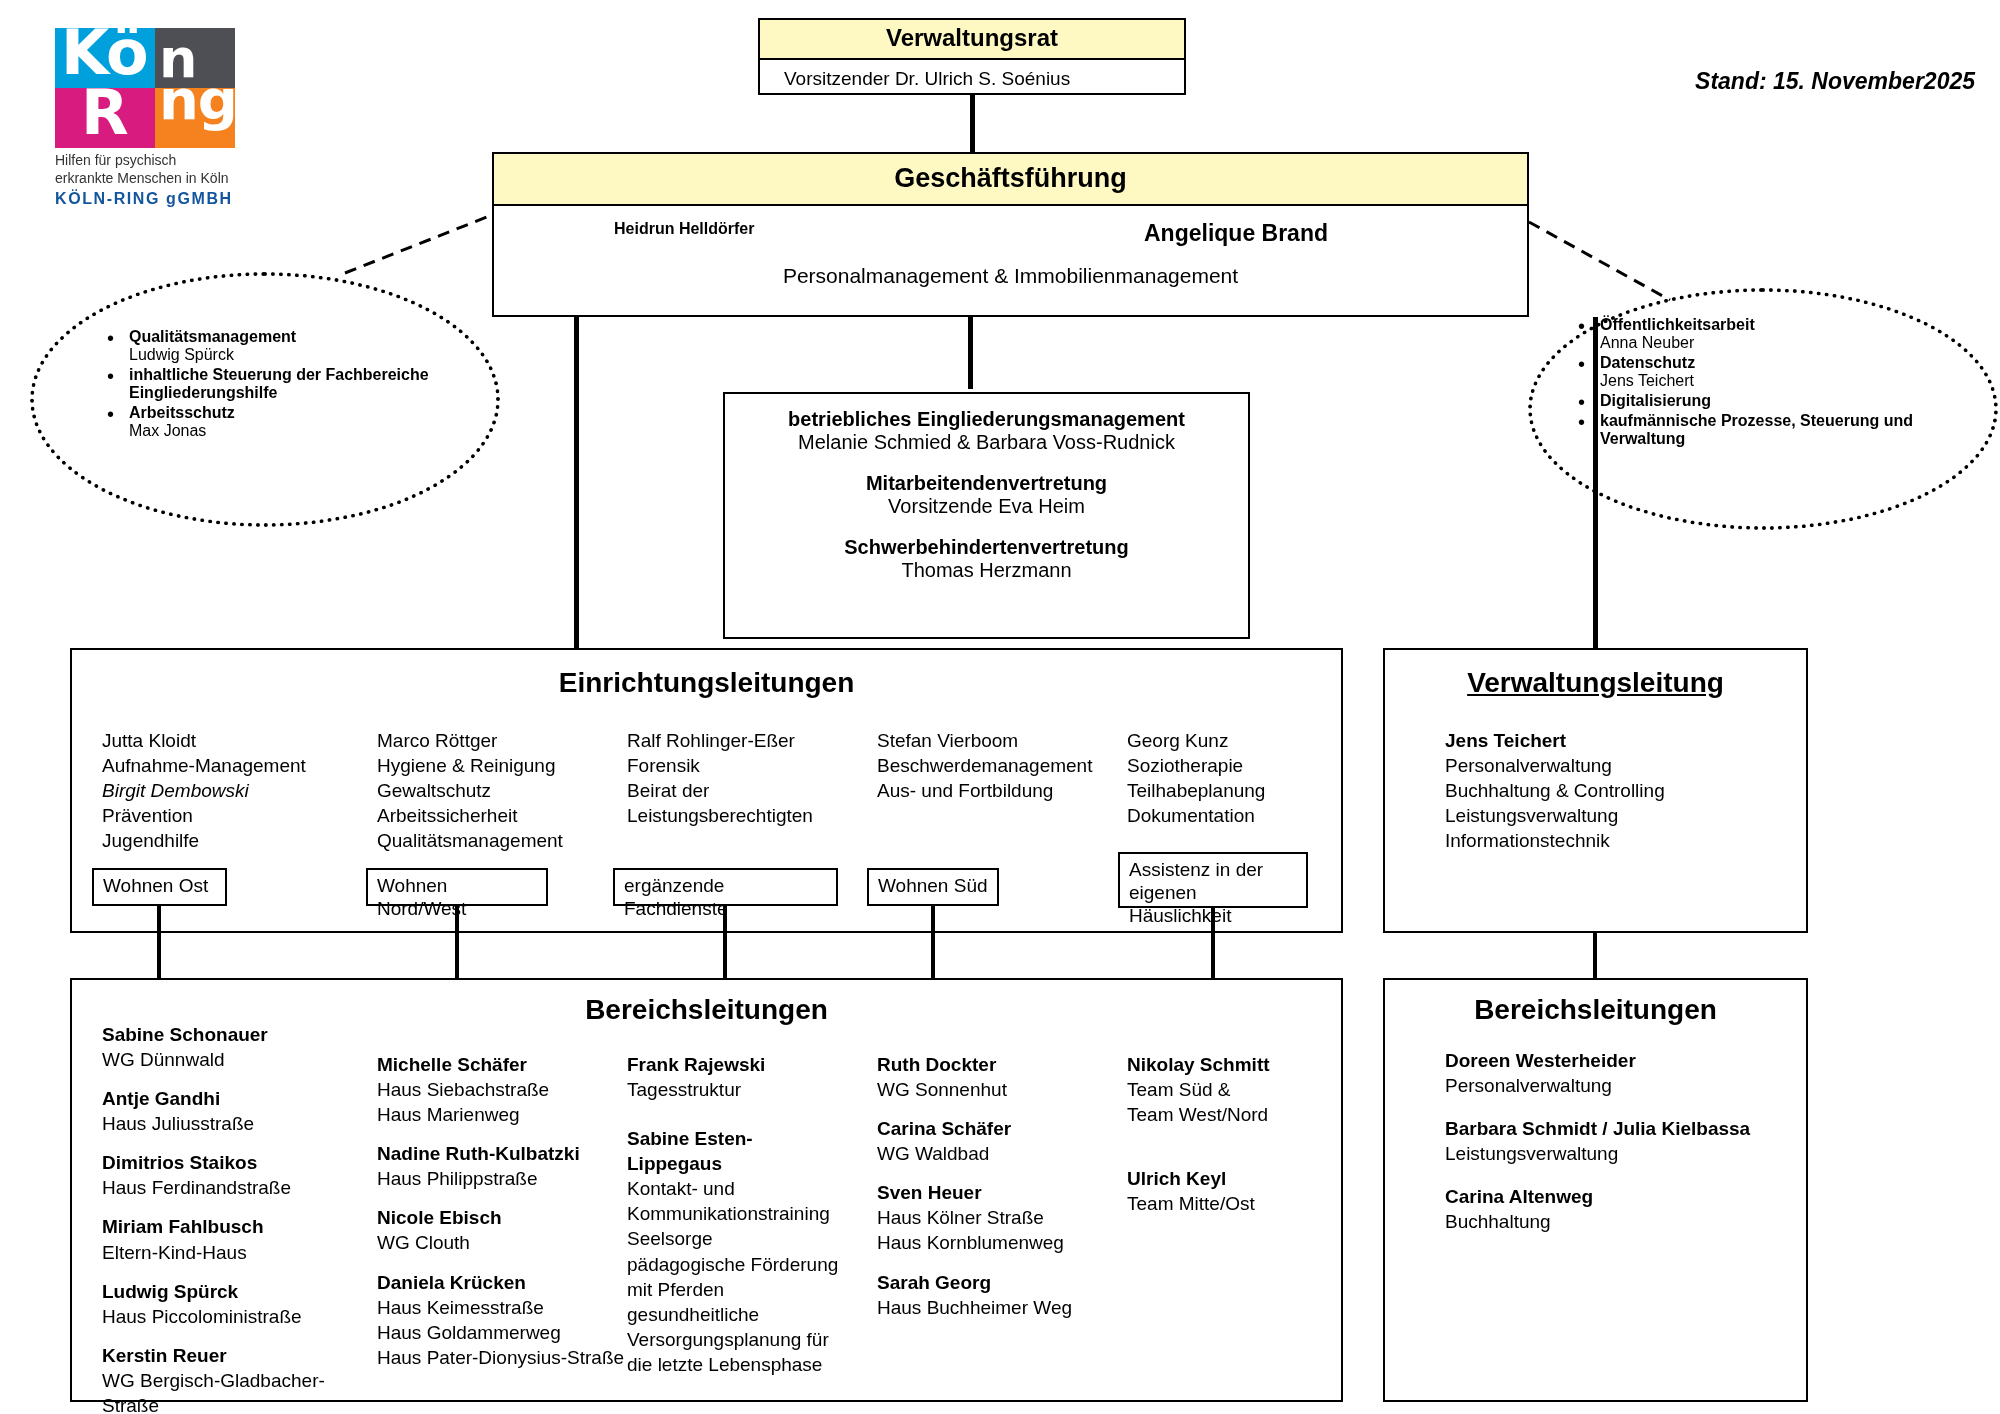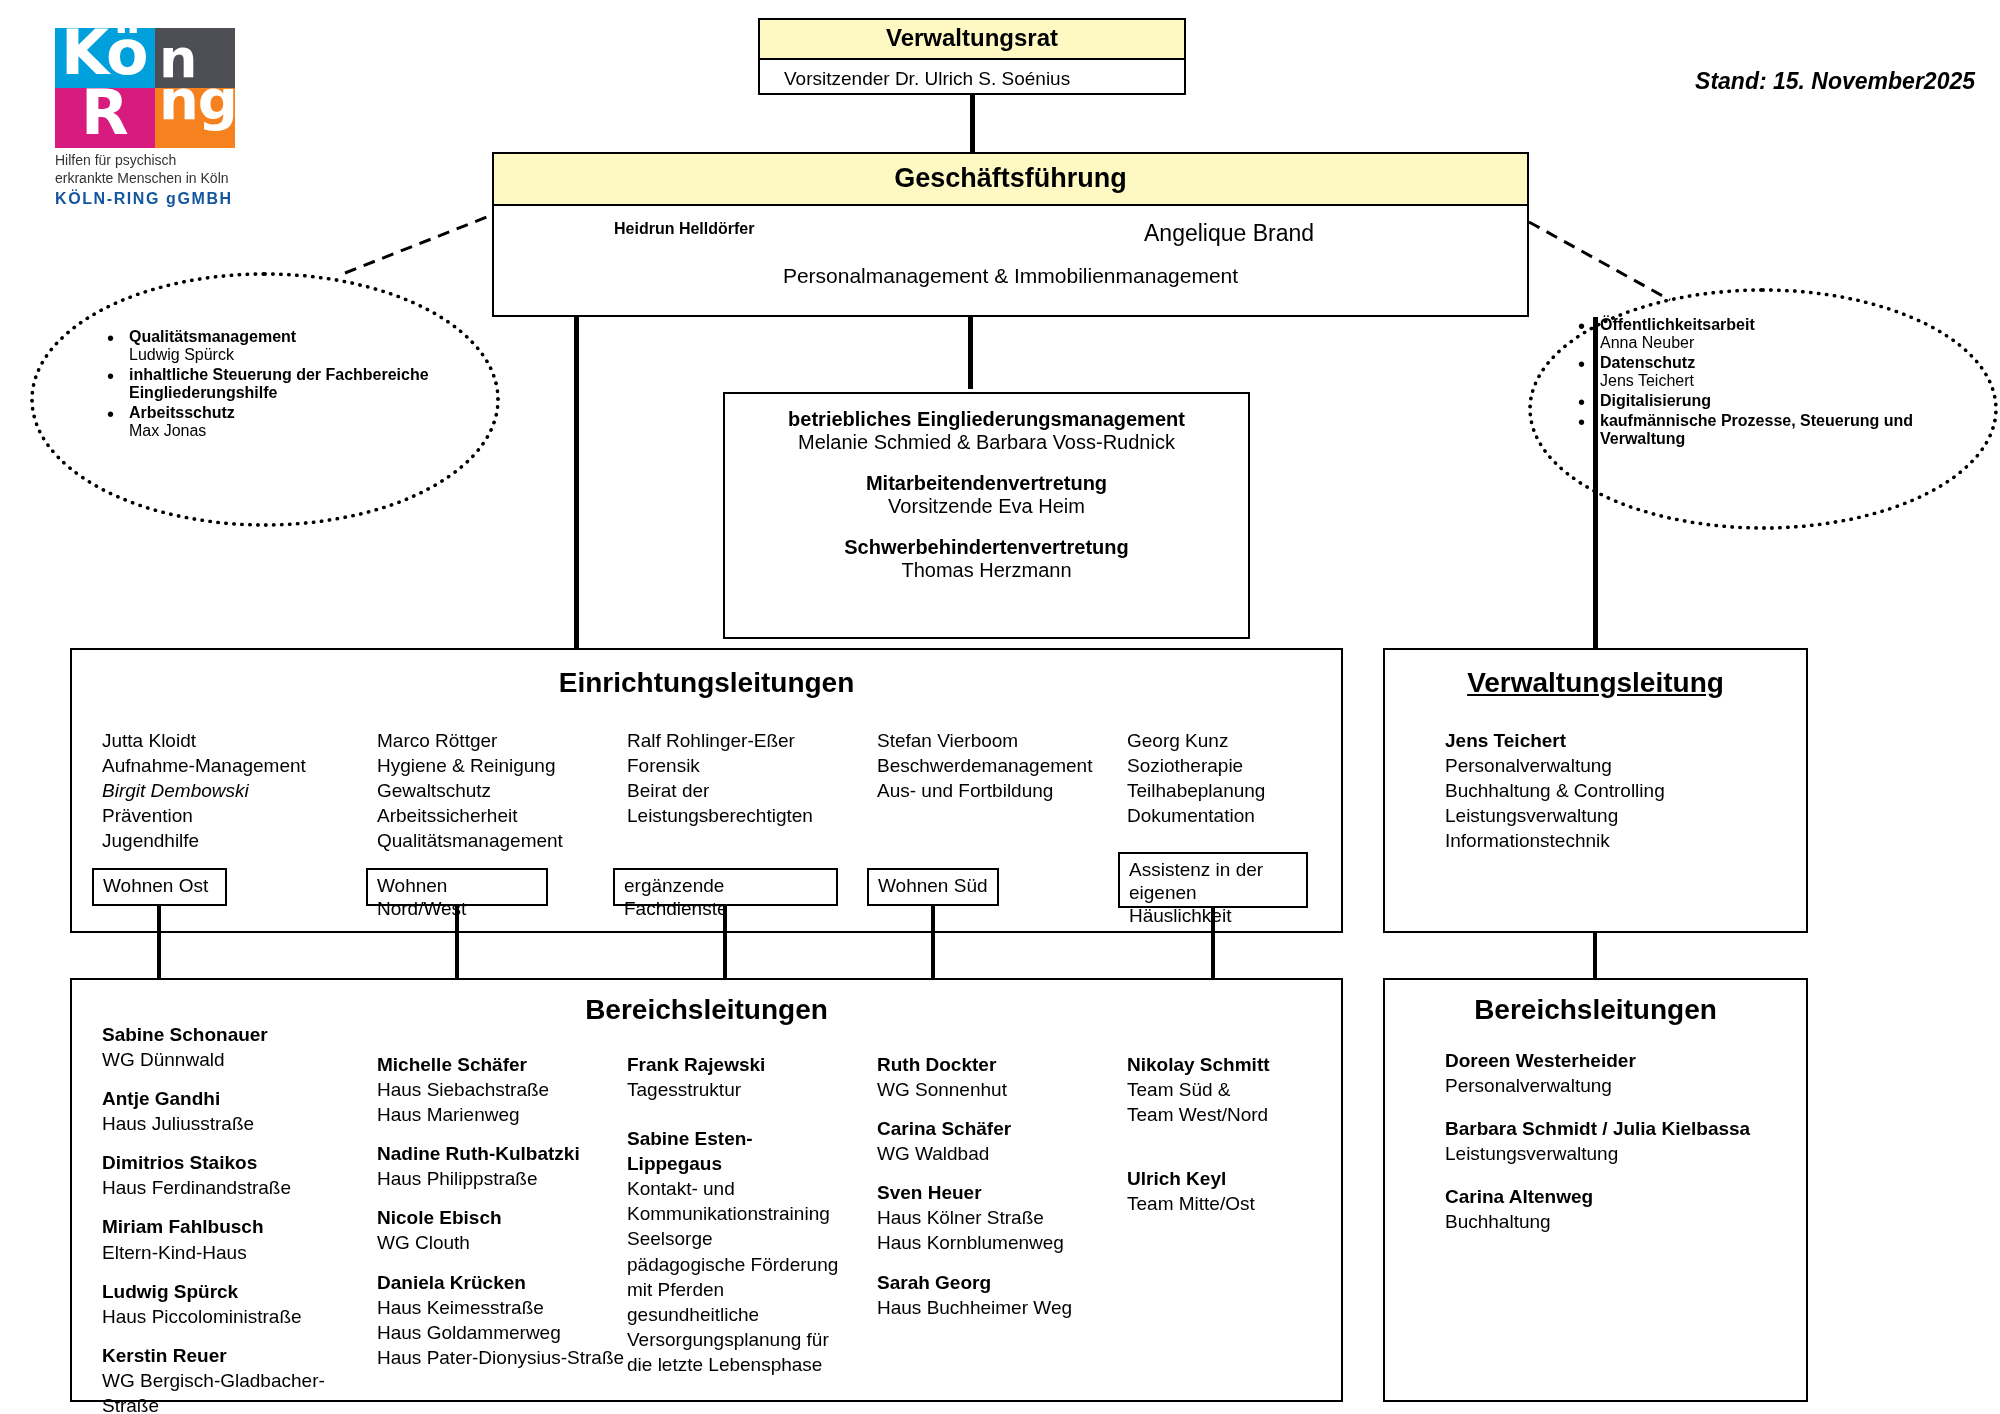--- a/index.html
+++ b/index.html
@@ -38,21 +38,21 @@
 
   
   #vr{left:758px;top:18px;width:428px;height:77px;}
   #vr .hdr{height:38px;line-height:36px;font-size:24px;}
   #vr .body{height:37px;line-height:37px;text-align:left;font-size:19px;padding-left:24px;}
 
   #gf{left:492px;top:152px;width:1037px;height:165px;}
   #gf .hdr{height:50px;line-height:48px;font-size:27px;}
   #gf .names{position:relative;height:56px;}
   #gf .n1{position:absolute;left:120px;top:14px;font-size:16px;font-weight:bold;}
-  #gf .n2{position:absolute;left:650px;top:14px;font-size:23px;font-weight:normal;}
+  #gf .n2{position:absolute;left:650px;top:14px;font-size:23px;font-weight:bold;}
   #gf .sub{text-align:center;font-size:21px;margin-top:2px;}
 
   #bem{left:723px;top:392px;width:527px;height:247px;}
   #bem .ln{text-align:center;}
   #bem .t{font-size:20px;font-weight:bold;}
   #bem .s{font-size:20px;}
 
   
   .ell{position:absolute;border:4px dotted #000;border-radius:50%;box-sizing:border-box;}
   #ellL{left:30px;top:272px;width:470px;height:255px;}

